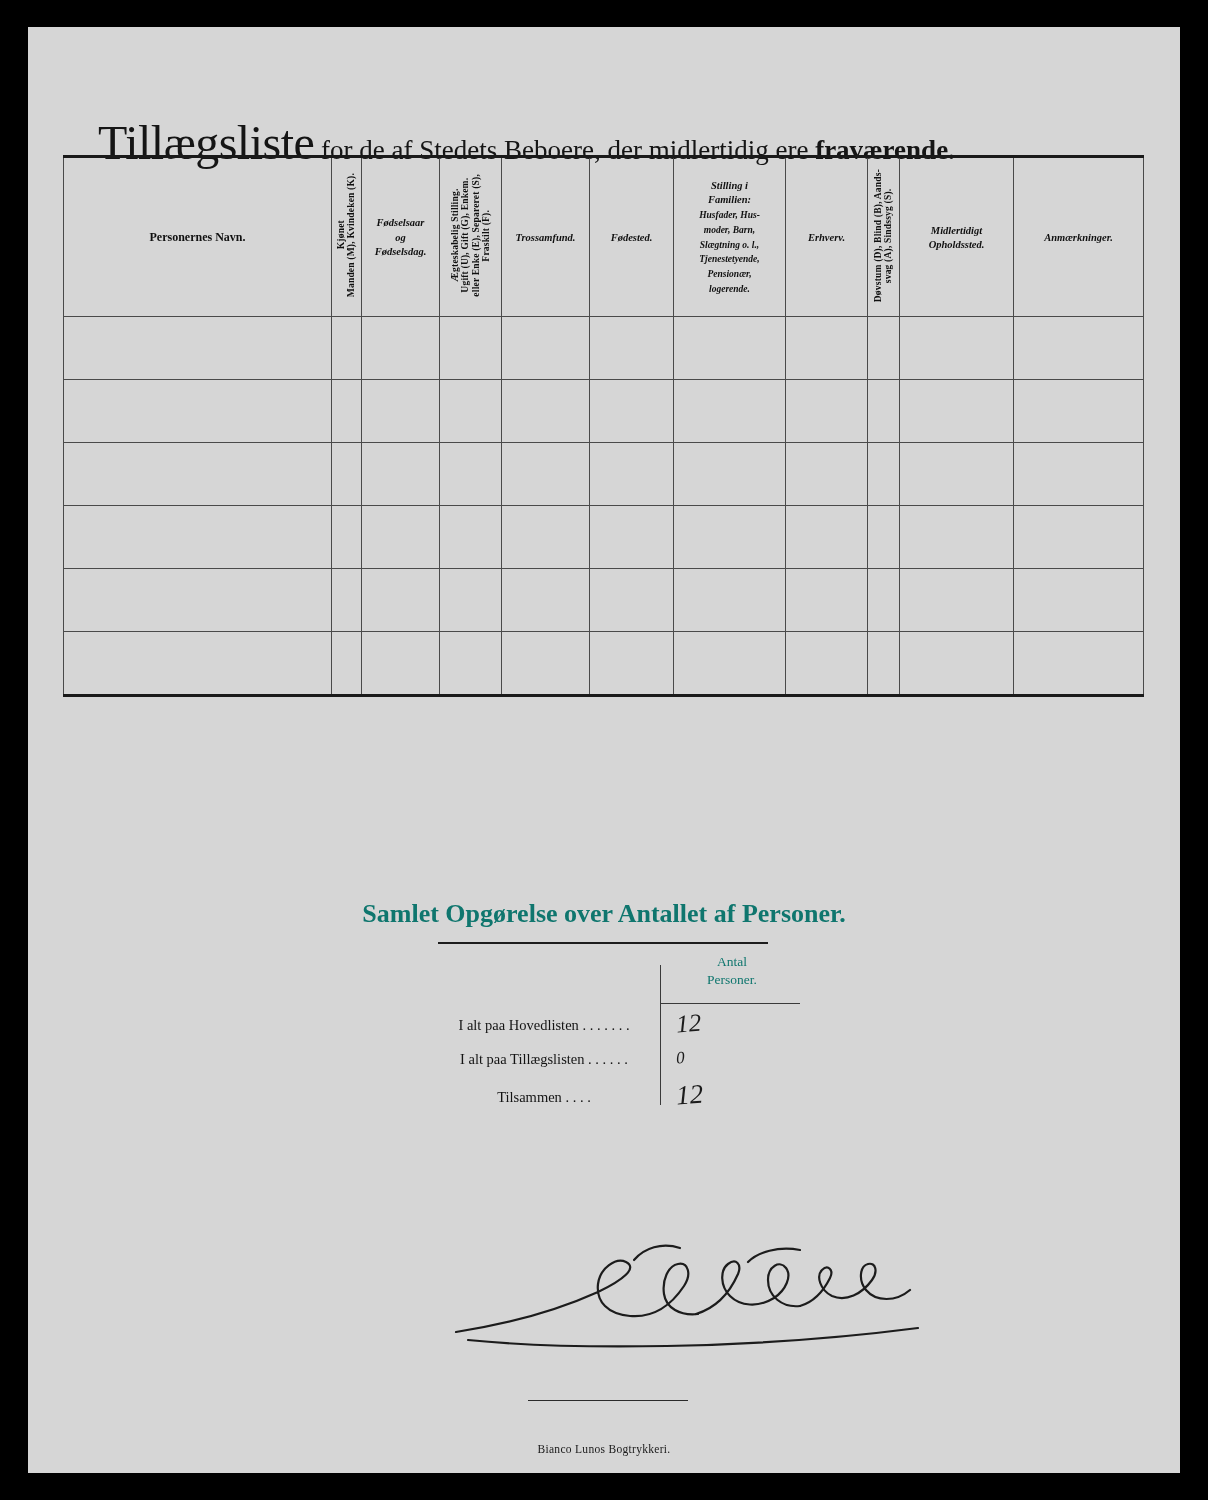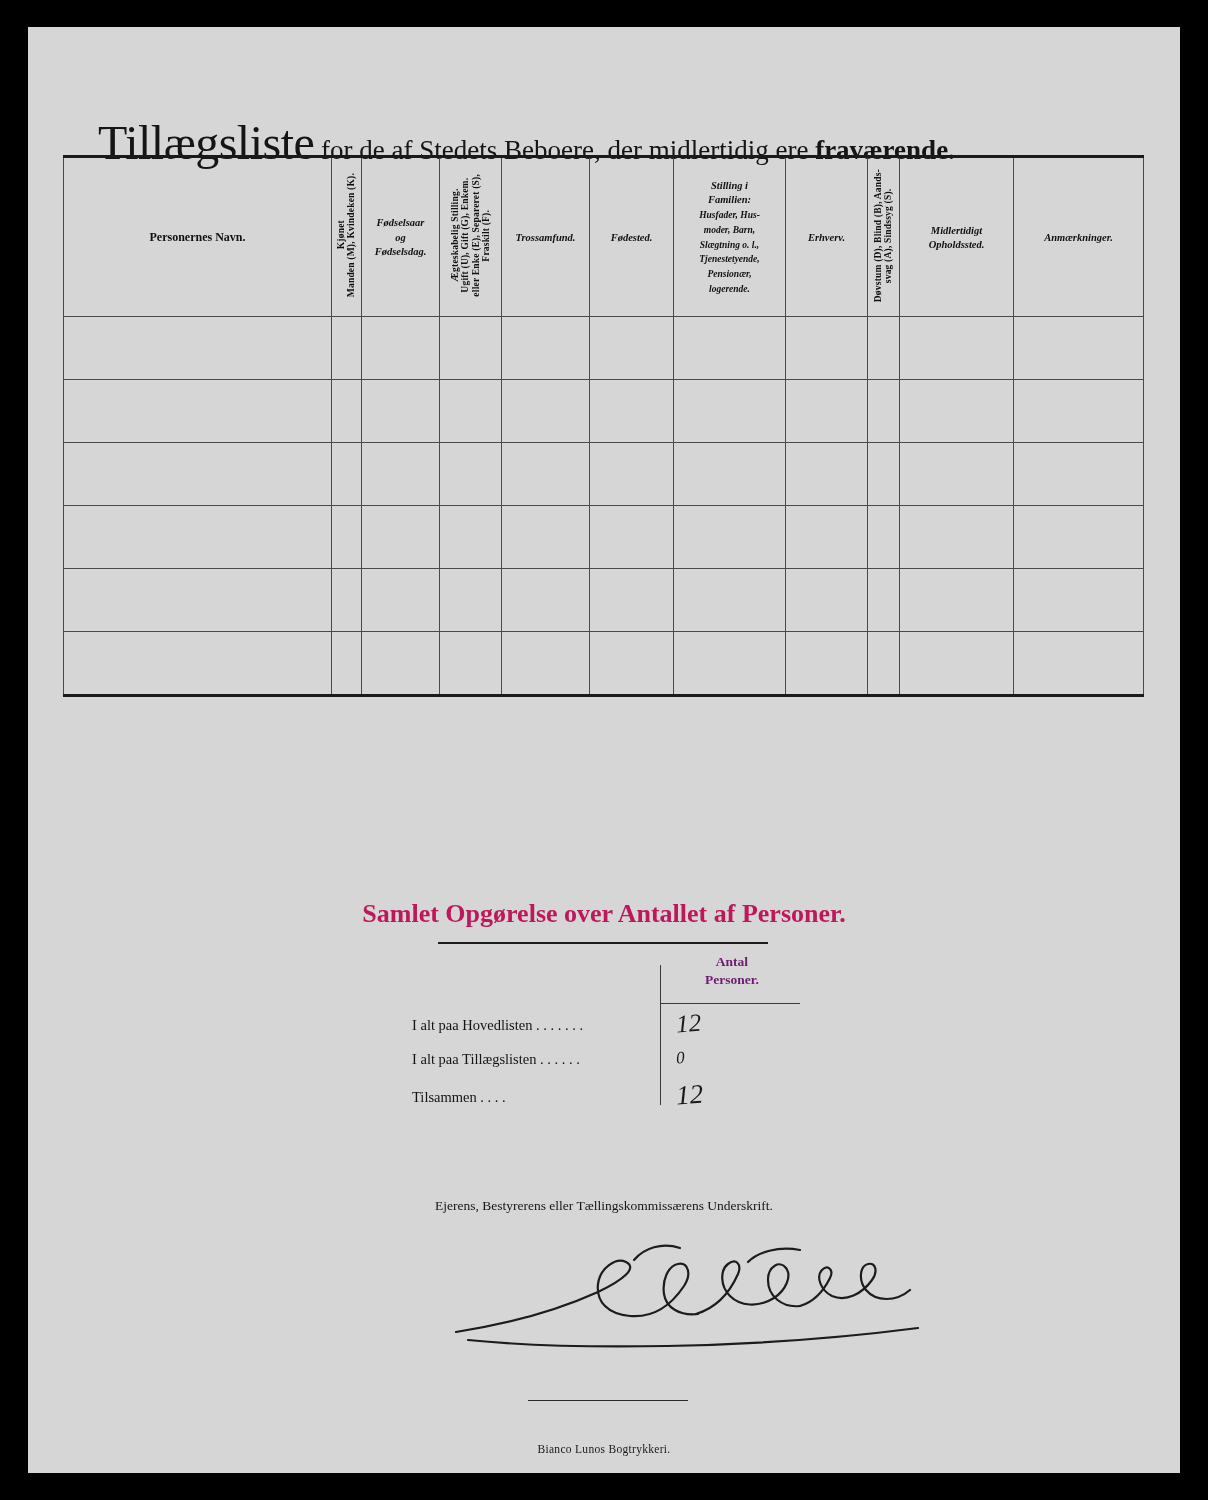--- a/index.html
+++ b/index.html
@@ -109,21 +109,21 @@
   }
   
   .sum-title {
     position: absolute;
     left: 0;
     top: 872px;
     width: 1152px;
     text-align: center;
     font-size: 26px;
     font-weight: bold;
-    color: #be185d;
+    color: #0f766e;
     font-family: "Liberation Serif", serif;
   }
   .sum-rule {
     position: absolute;
     left: 410px;
     top: 915px;
     width: 330px;
     height: 2px;
     background: #1d1d1d;
   }
@@ -133,45 +133,45 @@
     top: 926px;
     width: 400px;
   }
   .antal-head {
     position: absolute;
     left: 254px;
     top: 0;
     width: 140px;
     text-align: center;
     font-size: 13.5px;
-    font-weight: bold;
+    font-weight: normal;
     line-height: 1.3;
-    color: #701a75;
+    color: #0f766e;
   }
   .antal-line {
     position: absolute;
     left: 252px;
     top: 50px;
     width: 140px;
     height: 1px;
     background: #3a3a3a;
   }
   .antal-vline {
     position: absolute;
     left: 252px;
     top: 12px;
     width: 1px;
     height: 140px;
     background: #3a3a3a;
   }
   .sum-row {
     position: absolute;
-    left: 4px;
+    left: 16px;
     width: 250px;
-    text-align: left;
+    text-align: center;
     font-size: 14.5px;
     color: #141414;
     padding-right: 10px;
     box-sizing: border-box;
   }
   .sum-row.r1 { top: 64px; }
   .sum-row.r2 { top: 98px; }
   .sum-row.r3 { top: 136px; }
   .sum-val {
     position: absolute;
@@ -389,21 +389,20 @@
     <div class="sum-row r1">I alt paa Hovedlisten . . . . . . .</div>
     <div class="sum-val v1">12</div>
 
     <div class="sum-row r2">I alt paa Tillægslisten . . . . . .</div>
     <div class="sum-val v2">0</div>
 
     <div class="sum-row r3">Tilsammen . . . .</div>
     <div class="sum-val v3">12</div>
   </div>
 
-  <div class="sig-label">Ejerens, Bestyrerens eller Tællingskommissærens Underskrift.</div>
 
   <svg class="sig-svg" width="540" height="130" viewBox="0 0 540 130">
     <g fill="none" stroke="#1c1c1c" stroke-width="2.2" stroke-linecap="round">
       <path d="M8 100 C60 92, 110 78, 150 60 C175 48, 190 36, 178 30 C168 25, 152 36, 150 52 C148 70, 160 82, 182 84 C206 86, 224 72, 236 54 C244 42, 240 30, 230 32 C220 34, 214 48, 216 62 C218 76, 232 84, 250 82"></path>
       <path d="M248 82 C268 76, 282 60, 290 42 C294 32, 288 26, 280 32 C272 38, 272 54, 282 64 C292 74, 310 76, 326 66 C338 58, 344 44, 338 36 C332 28, 320 34, 320 48 C320 64, 334 76, 352 74"></path>
       <path d="M352 74 C366 70, 376 58, 382 46 C386 38, 380 32, 374 38 C368 44, 372 58, 384 64 C398 70, 414 62, 424 48 C430 40, 428 30, 420 32 C412 34, 410 48, 418 58 C428 70, 448 70, 462 58"></path>
       <path d="M300 30 C310 20, 330 14, 352 18"></path>
       <path d="M186 28 C196 16, 214 10, 232 16"></path>
       <path d="M20 108 C120 118, 300 118, 470 96"></path>
     </g>

